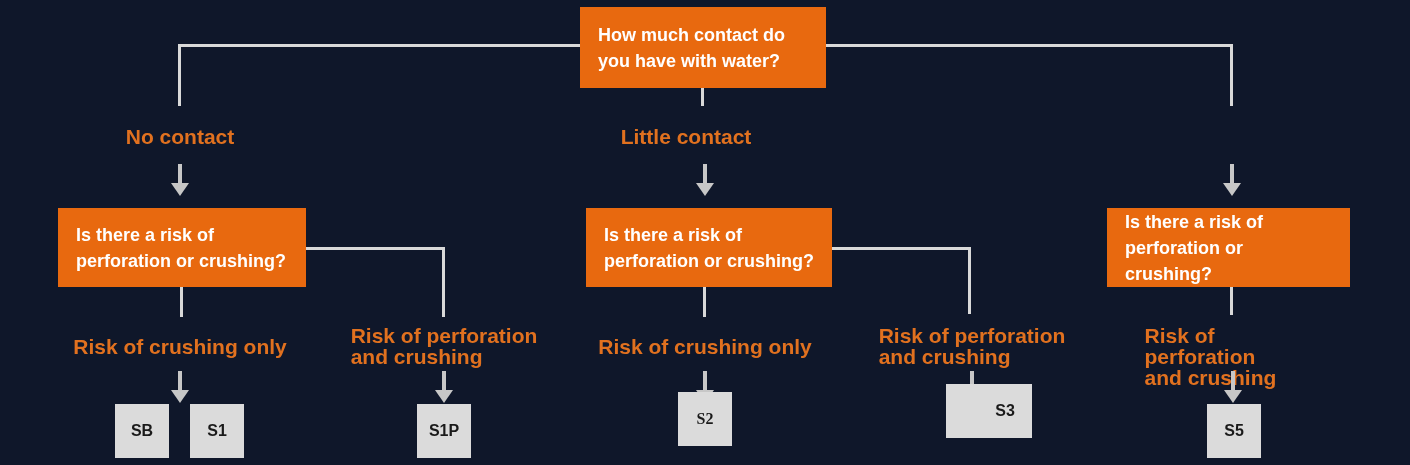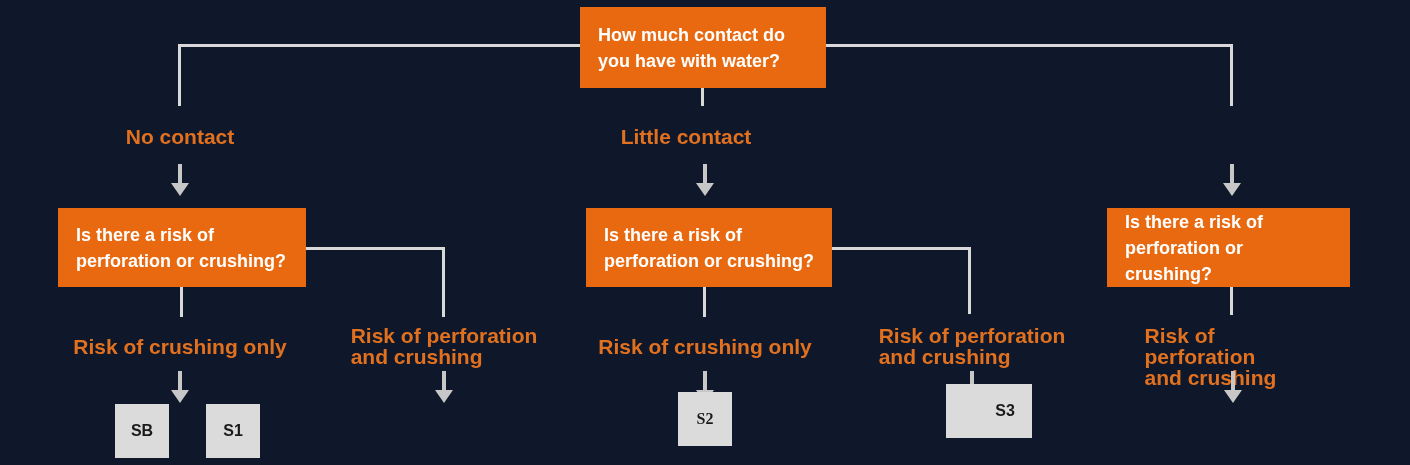--- a/index.html
+++ b/index.html
@@ -151,17 +151,19 @@
   <div class="arrow" style="left:972px;top:371px;">
       <div class="stem"></div>
       <div class="head"></div>
     </div>
   <div class="arrow" style="left:1233px;top:371px;">
       <div class="stem"></div>
       <div class="head"></div>
     </div>
 
   <div class="result" style="left:115px;top:404px;">SB</div>
-  <div class="result" style="left:190px;top:404px;margin-left:16px;">S1</div>
+  <div class="result" style="left:190px;top:404px;">S1</div>
+  <div class="result" style="left:417px;top:404px;">S1P</div>
   <div class="result" style="left:678px;top:392px;font-family:Liberation Serif, serif;">S2</div>
   <div class="result" style="left:946px;top:384px;padding-left:32px;">S3</div>
+  <div class="result" style="left:1207px;top:404px;">S5</div>
 
 </div>
 
 </body></html>

